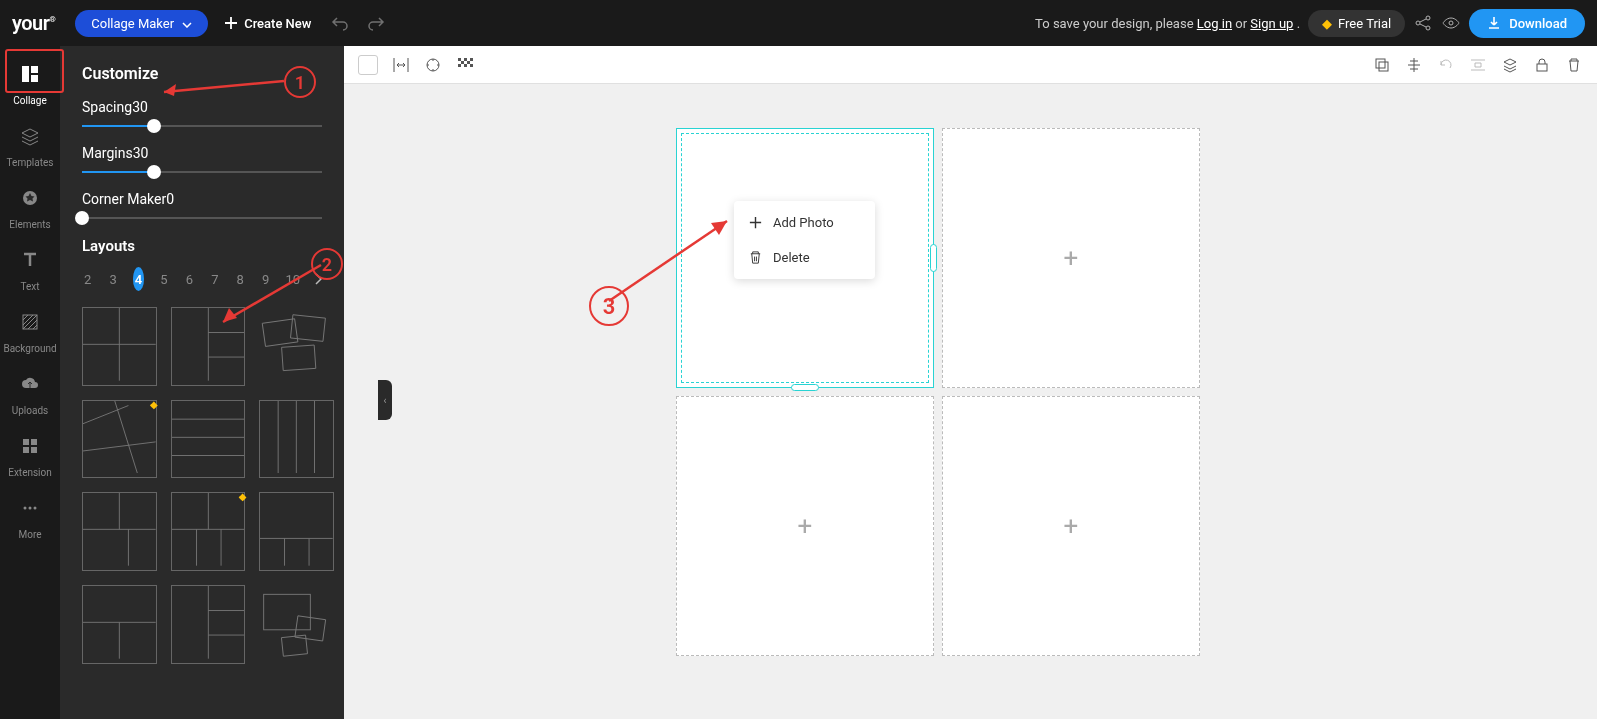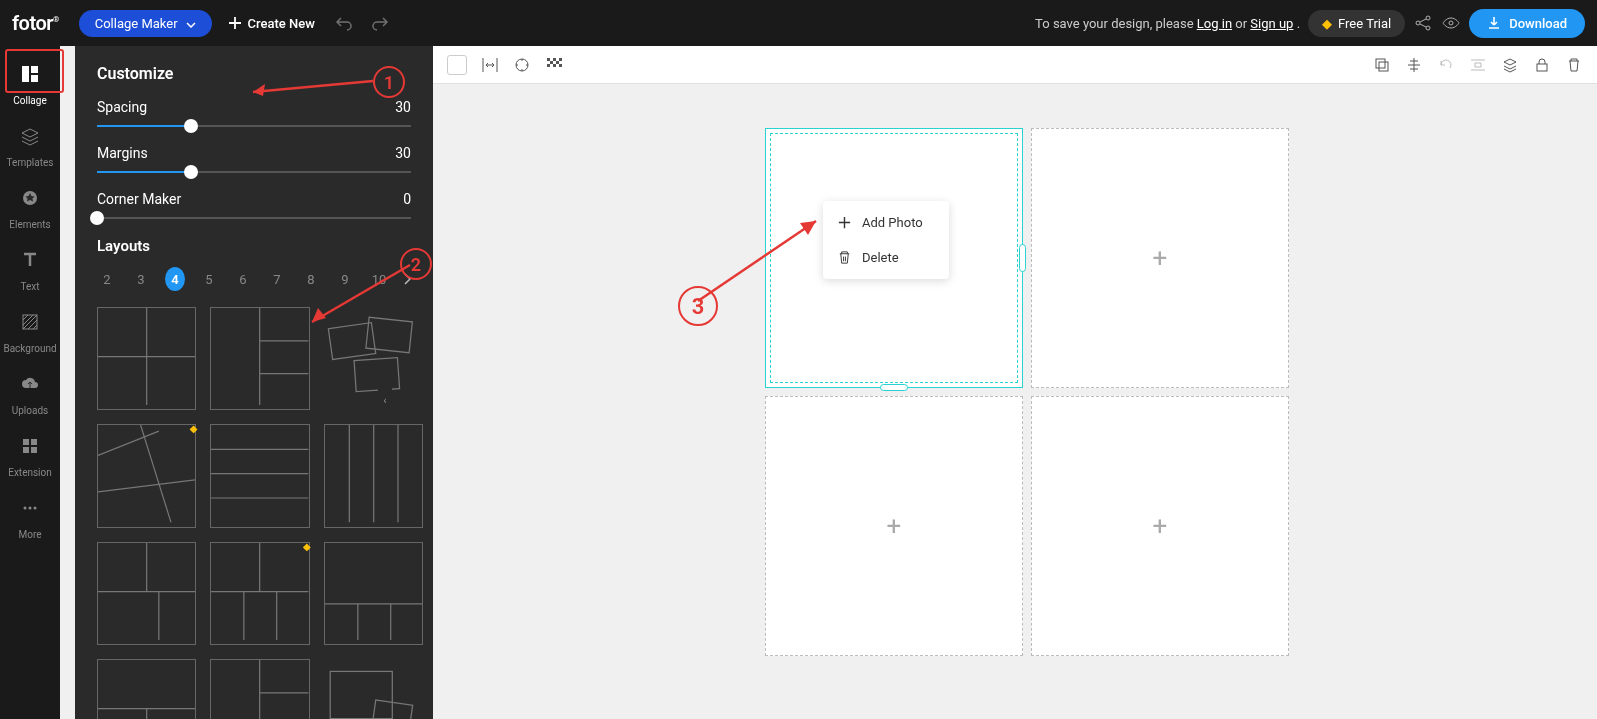--- a/index.html
+++ b/index.html
@@ -17,24 +17,24 @@
 .free-trial{background:#333;border-radius:18px;padding:6px 14px;display:flex;align-items:center;gap:6px;cursor:pointer;}
 .diamond{color:#ffc107;}
 .header-icon{width:20px;height:20px;opacity:0.85;cursor:pointer;display:flex;align-items:center;justify-content:center;}
 .download-btn{background:#2196f3;border-radius:18px;padding:7px 18px;display:flex;align-items:center;gap:8px;cursor:pointer;font-weight:500;}
 .main{display:flex;height:673px;}
 .leftnav{width:60px;background:#1a1a1a;display:flex;flex-direction:column;align-items:center;padding-top:8px;position:relative;}
 .leftnav-item{width:100%;padding:10px 0;display:flex;flex-direction:column;align-items:center;gap:11px;color:#888;font-size:10px;cursor:pointer;}
 .leftnav-item.active{color:#fff;}
 .leftnav-icon{width:20px;height:20px;display:flex;align-items:center;justify-content:center;}
 .leftnav-highlight{position:absolute;top:3px;left:5px;width:59px;height:44px;border:2px solid #e53935;border-radius:3px;pointer-events:none;}
-.panel{width:358px;background:#2a2a2a;color:#fff;padding:18px 22px;overflow-y:auto;margin-left:15px;}
+.panel{width:284px;background:#2a2a2a;color:#fff;padding:18px 22px;overflow-y:auto;}
 .panel-title{font-size:16px;font-weight:600;margin-bottom:16px;}
 .slider-row{margin-bottom:18px;}
-.slider-label-row{display:flex;justify-content:space-between;font-size:14px;margin-bottom:10px;}
+.slider-label-row{display:flex;font-size:14px;margin-bottom:10px;}
 .slider-track{height:2px;background:linear-gradient(to right,#2196f3 0%,#2196f3 var(--pct),#555 var(--pct),#555 100%);position:relative;cursor:pointer;}
 .slider-thumb{position:absolute;width:14px;height:14px;background:#fff;border-radius:50%;top:-6px;left:var(--pct);transform:translateX(-50%);}
 .layouts-title{font-size:15px;font-weight:600;margin-top:6px;margin-bottom:12px;}
 .layout-tabs{display:flex;align-items:center;gap:14px;margin-bottom:16px;position:relative;}
 .layout-tab{width:24px;height:24px;display:flex;align-items:center;justify-content:center;font-size:13px;color:#888;cursor:pointer;border-radius:50%;}
 .layout-tab.active{background:#2196f3;color:#fff;font-weight:600;}
 .layout-tabs-next{color:#bbb;cursor:pointer;margin-left:auto;}
 .layout-grid{display:grid;grid-template-columns:repeat(3,1fr);gap:14px;}
 .layout-thumb{aspect-ratio:1;border:1px solid #666;cursor:pointer;position:relative;}
 .layout-thumb svg{width:100%;height:100%;}
@@ -45,34 +45,34 @@
 .tb-left{display:flex;align-items:center;gap:14px;}
 .tb-right{margin-left:auto;display:flex;align-items:center;gap:14px;}
 .tb-icon{width:18px;height:18px;color:#555;cursor:pointer;display:flex;align-items:center;justify-content:center;}
 .tb-color{width:20px;height:20px;border:1px solid #ccc;border-radius:3px;}
 .collage-canvas{position:absolute;top:82px;left:332px;width:524px;height:528px;}
 .cell{position:absolute;background:#fff;border:1px dashed #bbb;display:flex;align-items:center;justify-content:center;color:#aaa;font-size:26px;cursor:pointer;}
 .cell.selected{border:1px solid #29d3d3;}
 .cell.selected::after{content:'';position:absolute;inset:4px;border:1px dashed #29d3d3;}
 .cell-handle-r{position:absolute;right:-4px;top:50%;transform:translateY(-50%);width:7px;height:28px;background:#fff;border:1px solid #29d3d3;border-radius:4px;}
 .cell-handle-b{position:absolute;bottom:-4px;left:50%;transform:translateX(-50%);width:28px;height:7px;background:#fff;border:1px solid #29d3d3;border-radius:4px;}
-.context-menu{position:absolute;top:155px;left:390px;width:126px;background:#fff;border-radius:4px;box-shadow:0 2px 10px rgba(0,0,0,0.15);padding:4px 0;z-index:10;}
+.context-menu{position:absolute;top:155px;left:390px;width:141px;background:#fff;border-radius:4px;box-shadow:0 2px 10px rgba(0,0,0,0.15);padding:4px 0;z-index:10;}
 .ctx-item{padding:10px 14px;display:flex;align-items:center;gap:10px;font-size:13px;color:#333;cursor:pointer;}
 .ctx-item svg{width:15px;height:15px;}
 .annotation{position:absolute;pointer-events:none;z-index:20;}
 .anno-circle{width:32px;height:32px;border:2.5px solid #e53935;border-radius:50%;display:flex;align-items:center;justify-content:center;color:#e53935;font-size:18px;font-weight:600;}
 svg.arrow{position:absolute;overflow:visible;}
 svg.arrow line{stroke:#e53935;stroke-width:2.5;}
 svg.arrow polygon{fill:#e53935;}
 </style>
 </head>
 <body>
 
 <div class="header">
-  <div class="logo"><span>fotor</span><sup>®</sup></div>
+  <div class="logo"><span>your</span><sup>®</sup></div>
   <div class="mode-dropdown">
     <span>Collage Maker</span>
     <span>
       <svg width="10" height="6" viewBox="0 0 10 6">
           <path d="M1 1l4 4 4-4" stroke="#fff" fill="none" stroke-width="1.5"></path>
         </svg>
     </span>
   </div>
   <div class="create-new">
     <svg width="14" height="14" viewBox="0 0 14 14">

